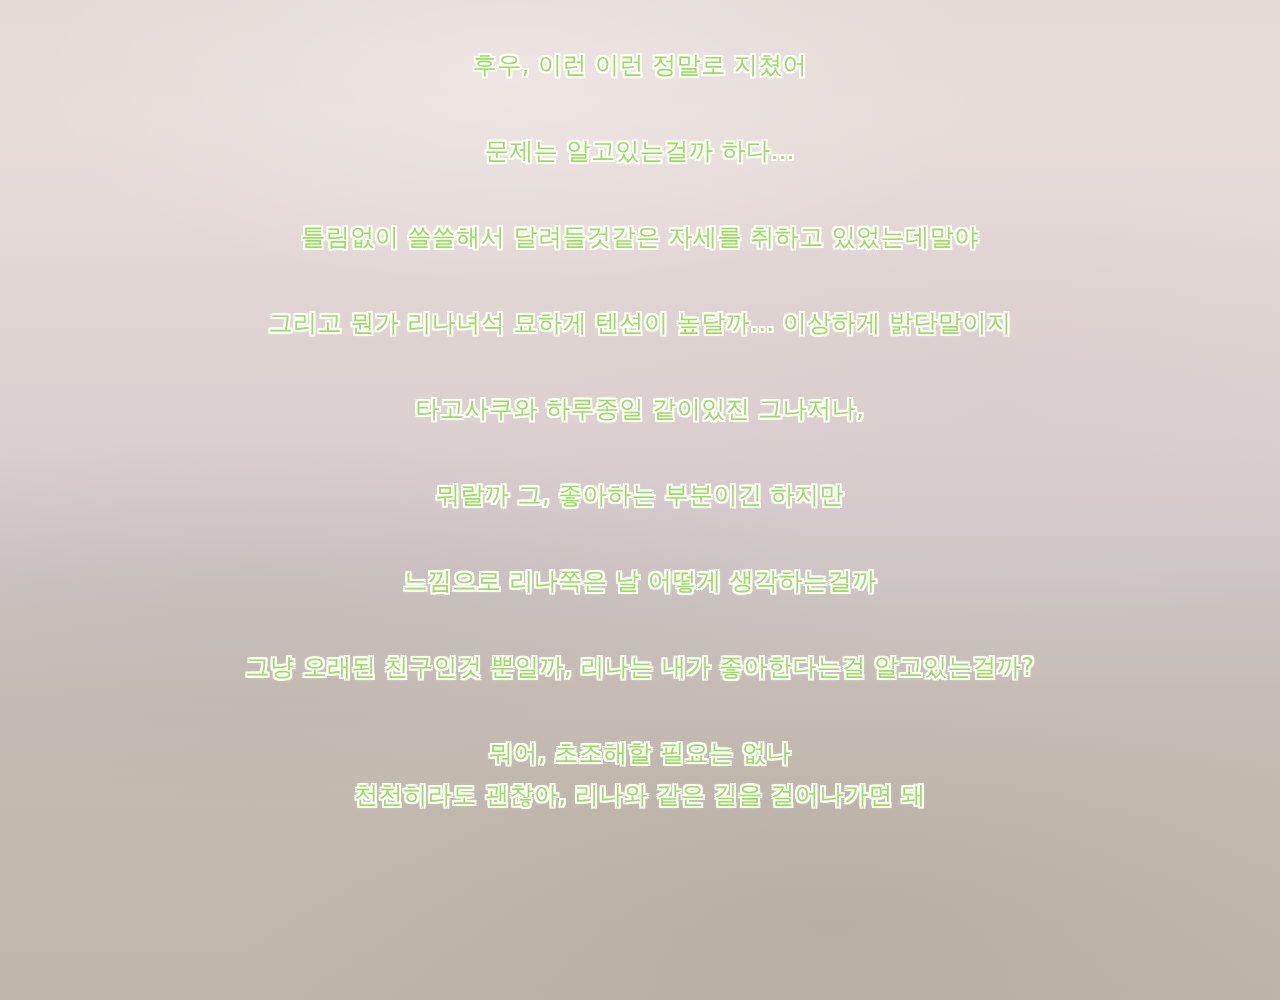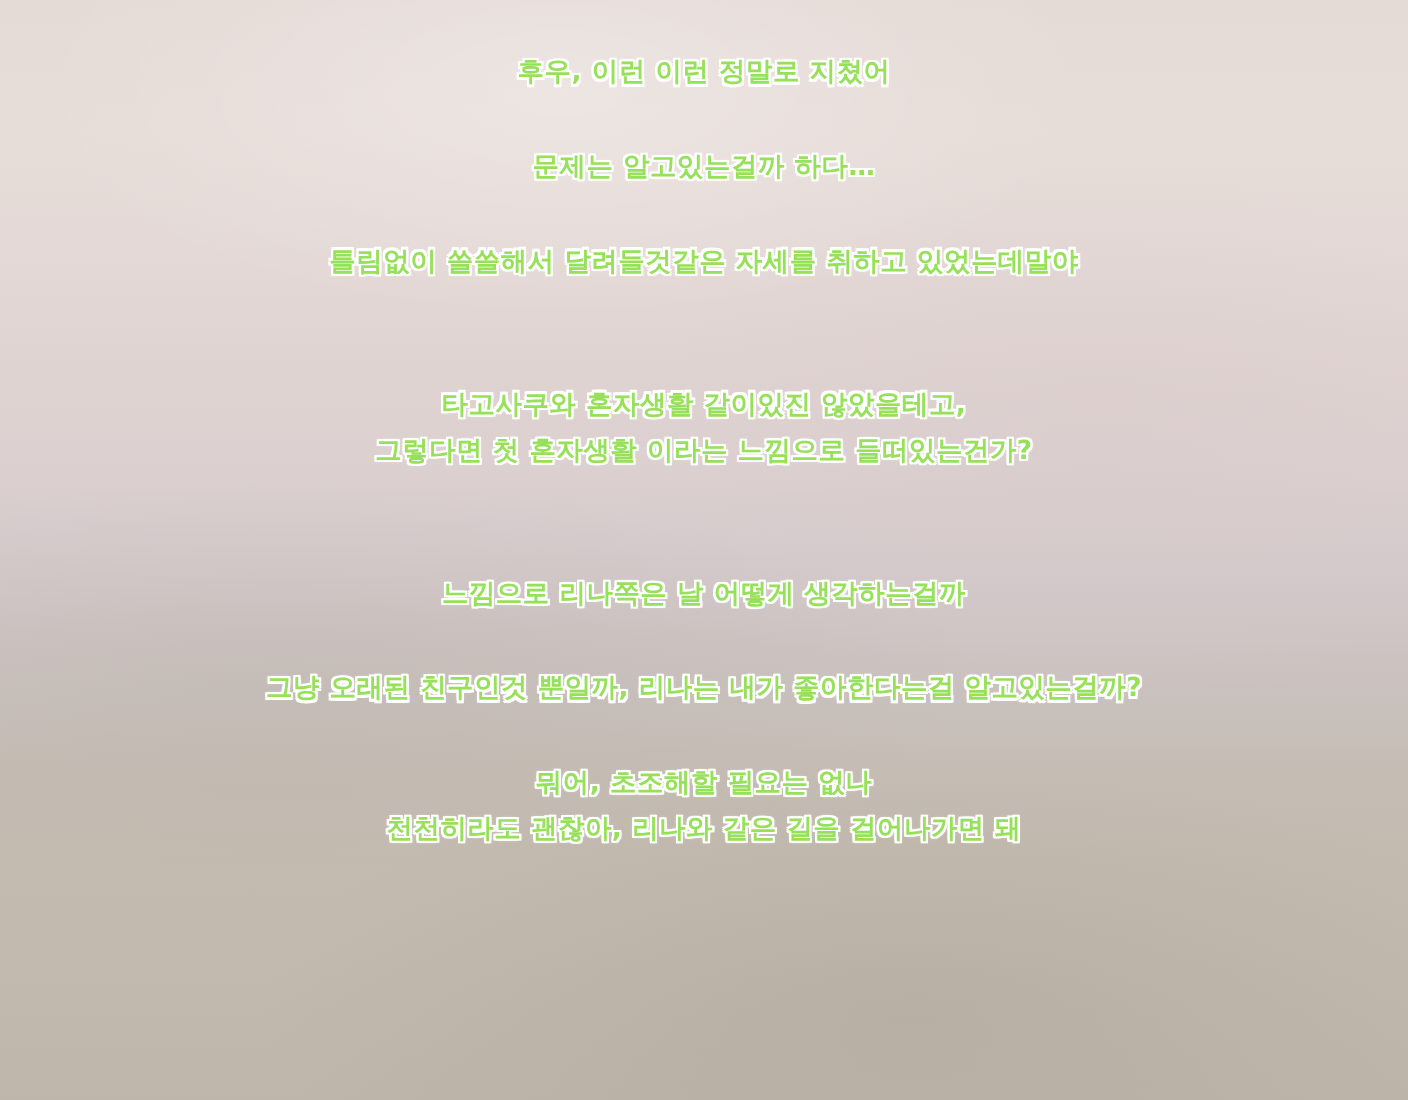--- a/index.html
+++ b/index.html
@@ -53,21 +53,21 @@
     position: absolute;
     inset: 0;
     padding-top: 44px;
     box-sizing: border-box;
     text-align: center;
     z-index: 2;
   }
 
   .line {
     font-size: 24px;
-    font-weight: 700;
+    font-weight: 400;
     letter-spacing: 0.5px;
     line-height: 42px;
     color: #96e05a;
     text-shadow:
       -2px 0 0 #ffffff,
        2px 0 0 #ffffff,
        0 -2px 0 #ffffff,
        0 2px 0 #ffffff,
       -2px -2px 0 #ffffff,
        2px -2px 0 #ffffff,
@@ -86,26 +86,27 @@
 
     <div class="line">후우, 이런 이런 정말로 지쳤어</div>
     <div class="gap-md"></div>
 
     <div class="line">문제는 알고있는걸까 하다…</div>
     <div class="gap-md"></div>
 
     <div class="line">틀림없이 쓸쓸해서 달려들것같은 자세를 취하고 있었는데말야</div>
     <div class="gap-md"></div>
 
+    <div class="line">그리고 뭔가 리나녀석 묘하게 텐션이 높달까… 이상하게 밝단말이지</div>
     <div class="gap-md"></div>
 
-    <div class="line">타고사쿠와 혼자생활 같이있진 않았을테고,</div>
-    <div class="line">그렇다면 첫 혼자생활 이라는 느낌으로 들떠있는건가?</div>
+    <div class="line">타고사쿠와 하루종일 같이있진 그나저나,</div>
     <div class="gap-md"></div>
 
+    <div class="line">뭐랄까 그, 좋아하는 부분이긴 하지만</div>
     <div class="gap-md"></div>
 
     <div class="line">느낌으로 리나쪽은 날 어떻게 생각하는걸까</div>
     <div class="gap-md"></div>
 
     <div class="line">그냥 오래된 친구인것 뿐일까, 리나는 내가 좋아한다는걸 알고있는걸까?</div>
     <div class="gap-md"></div>
 
     <div class="line">뭐어, 초조해할 필요는 없나</div>
     <div class="line">천천히라도 괜찮아, 리나와 같은 길을 걸어나가면 돼</div>

